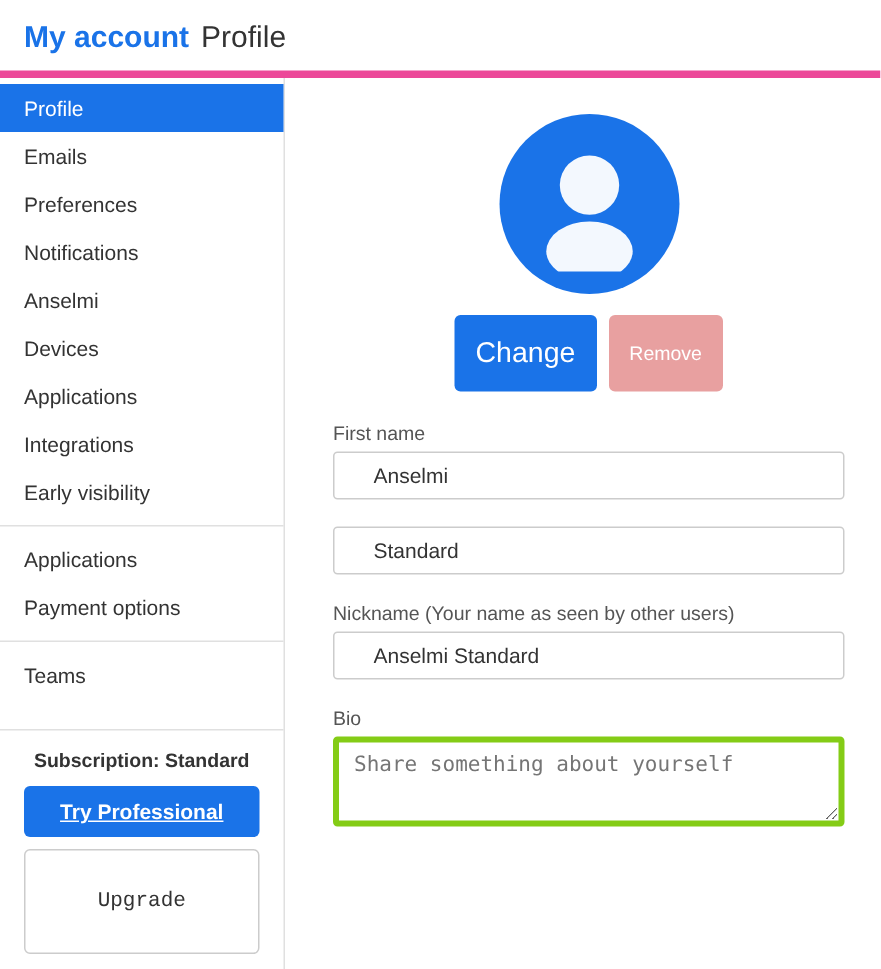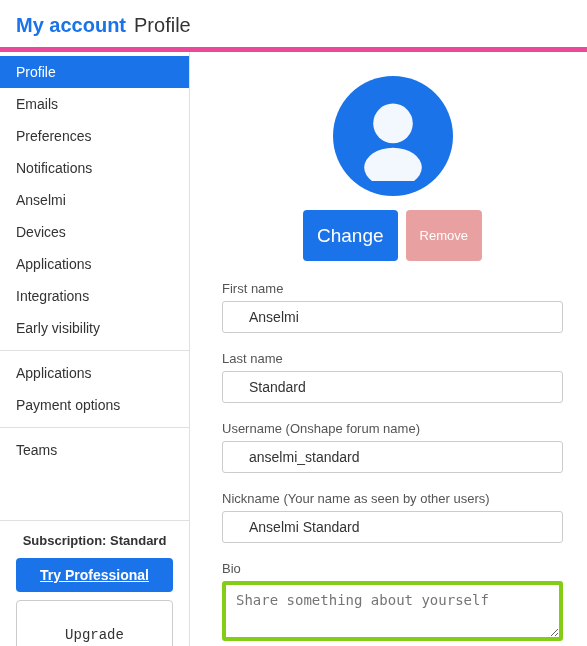--- a/index.html
+++ b/index.html
@@ -223,28 +223,23 @@
         <button class="btn-remove">Remove</button>
       </div>
     </div>
 
     <div class="form-group">
       <label class="form-label">First name</label>
       <input class="form-input" type="text" value="Anselmi" style="">
     </div>
 
     <div class="form-group">
-      <label class="form-label">Last name</label>
       <input class="form-input" type="text" value="Standard" style="">
     </div>
 
-    <div class="form-group">
-      <label class="form-label">Username (Onshape forum name)</label>
-      <input class="form-input" type="text" value="anselmi_standard" style="">
-    </div>
 
     <div class="form-group">
       <label class="form-label">Nickname (Your name as seen by other users)</label>
       <input class="form-input" type="text" value="Anselmi Standard" style="">
     </div>
 
     <div class="form-group">
       <label class="form-label">Bio</label>
       <textarea class="form-textarea" placeholder="Share something about yourself" style=""></textarea>
     </div>

